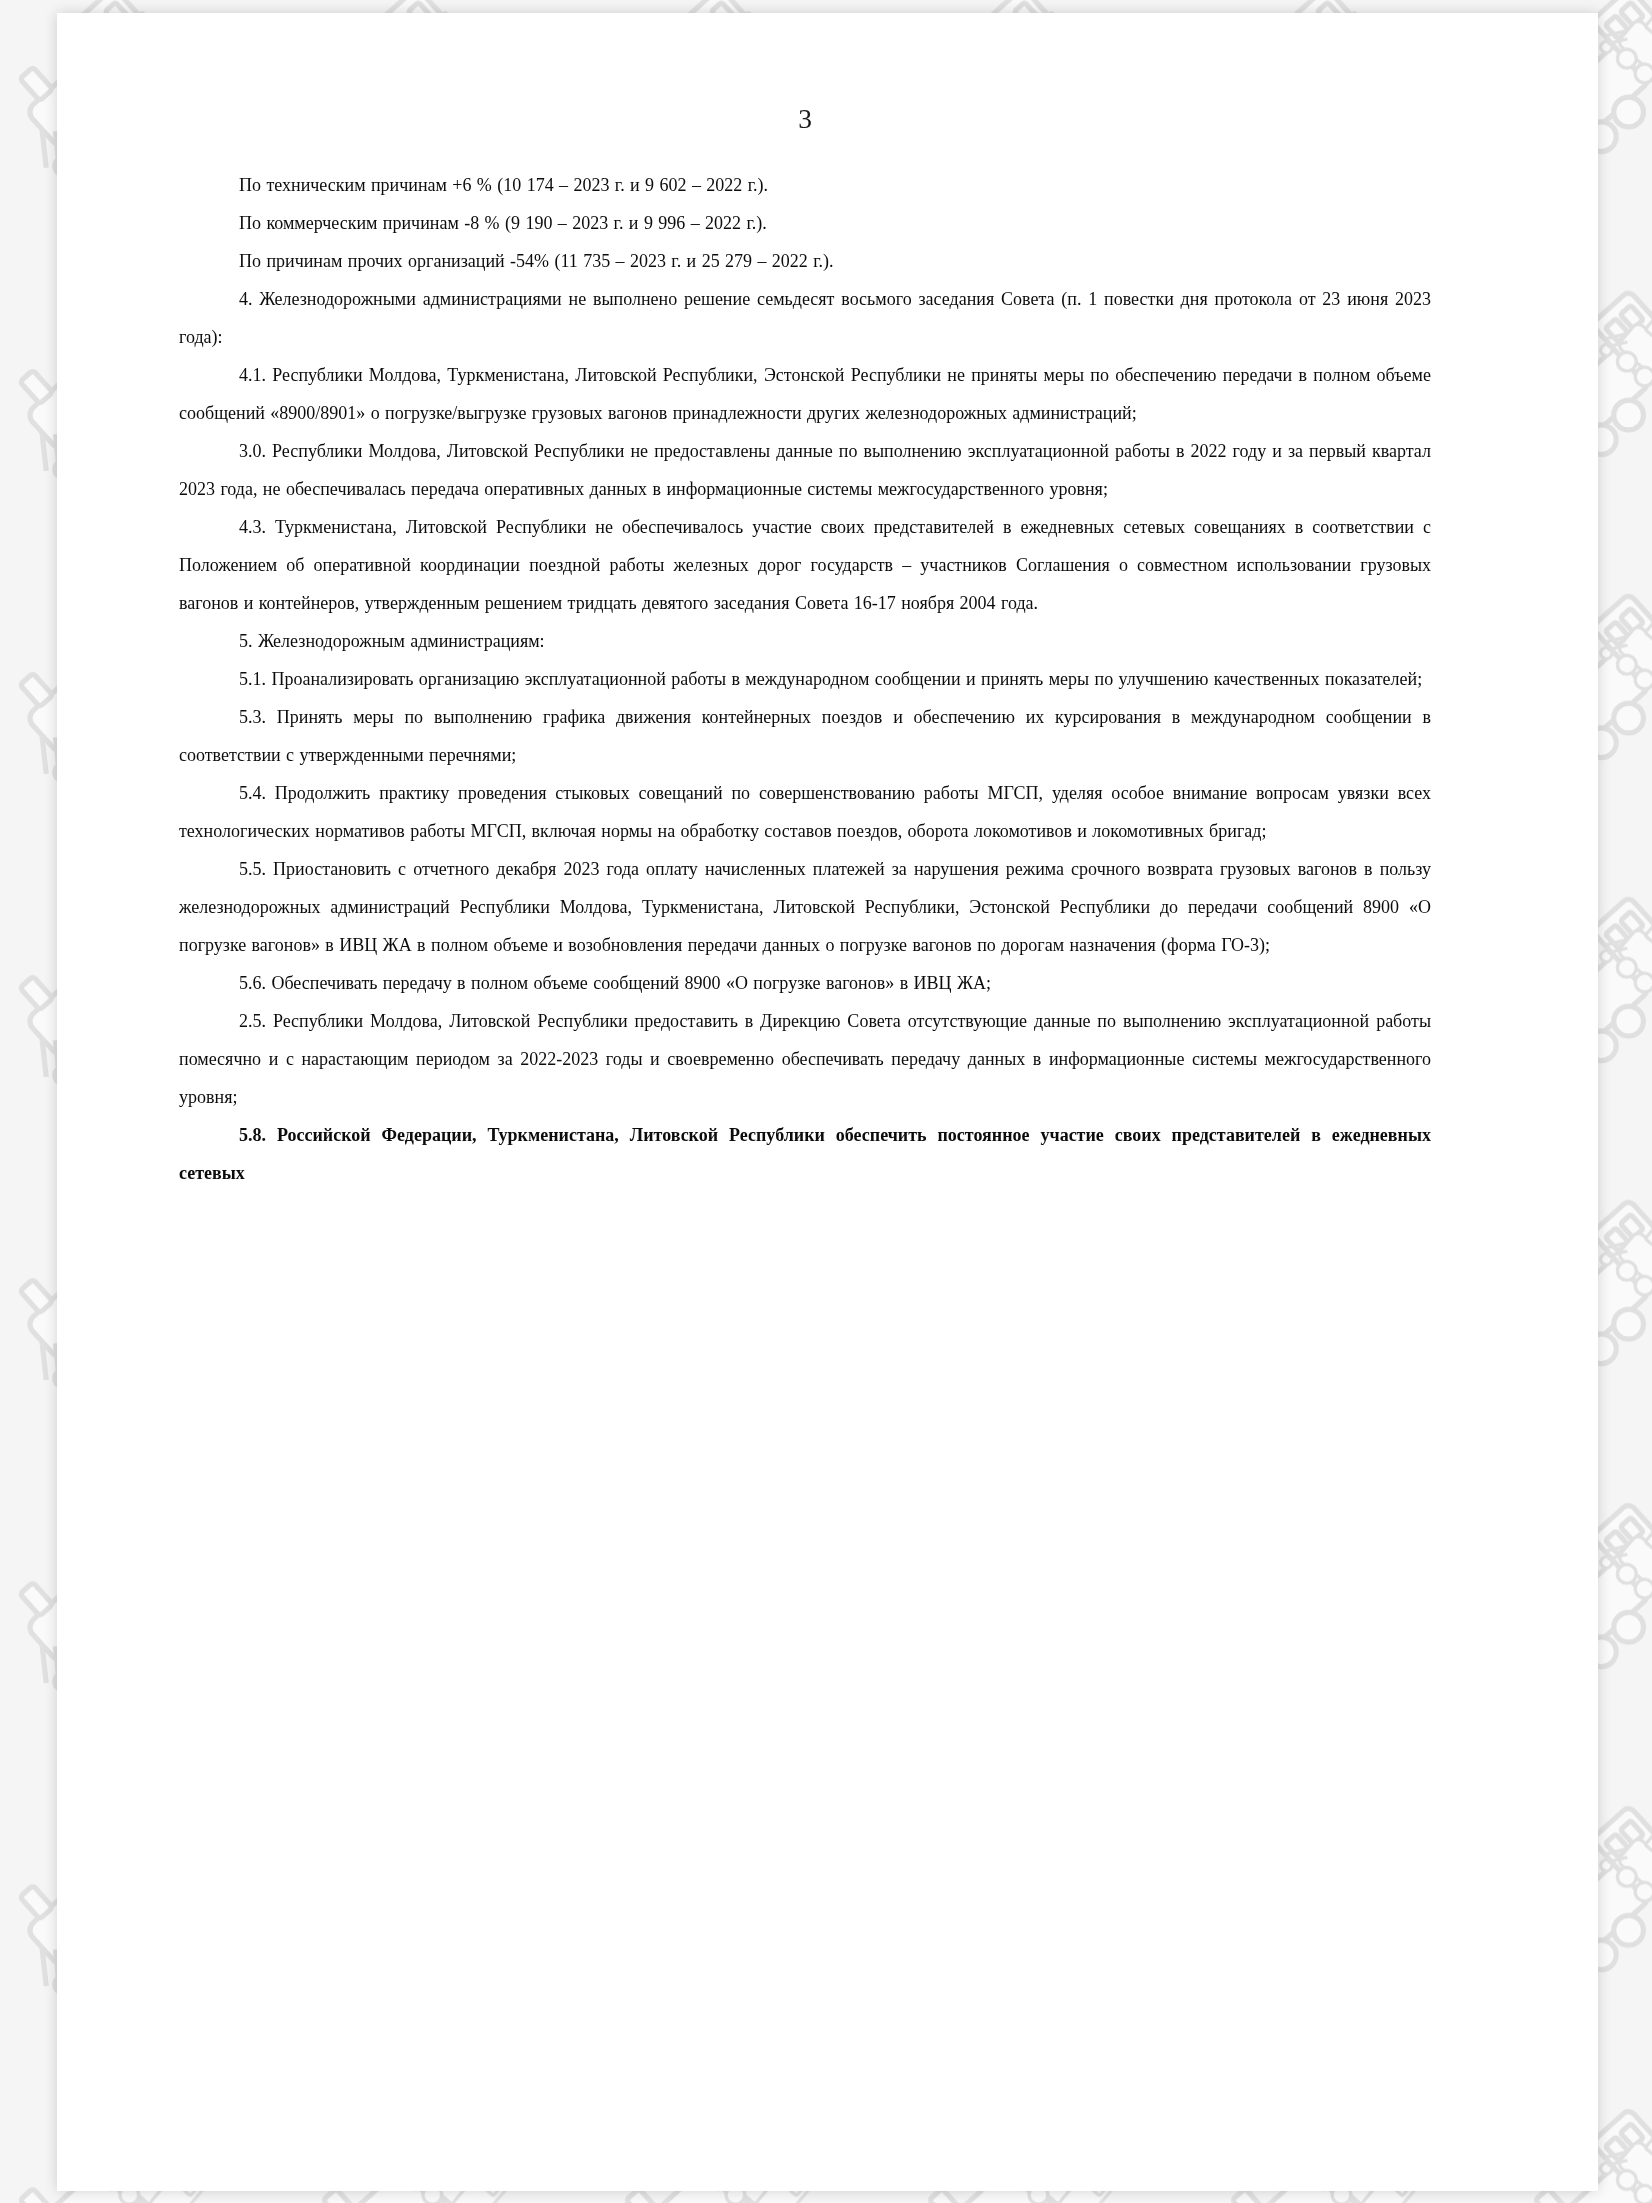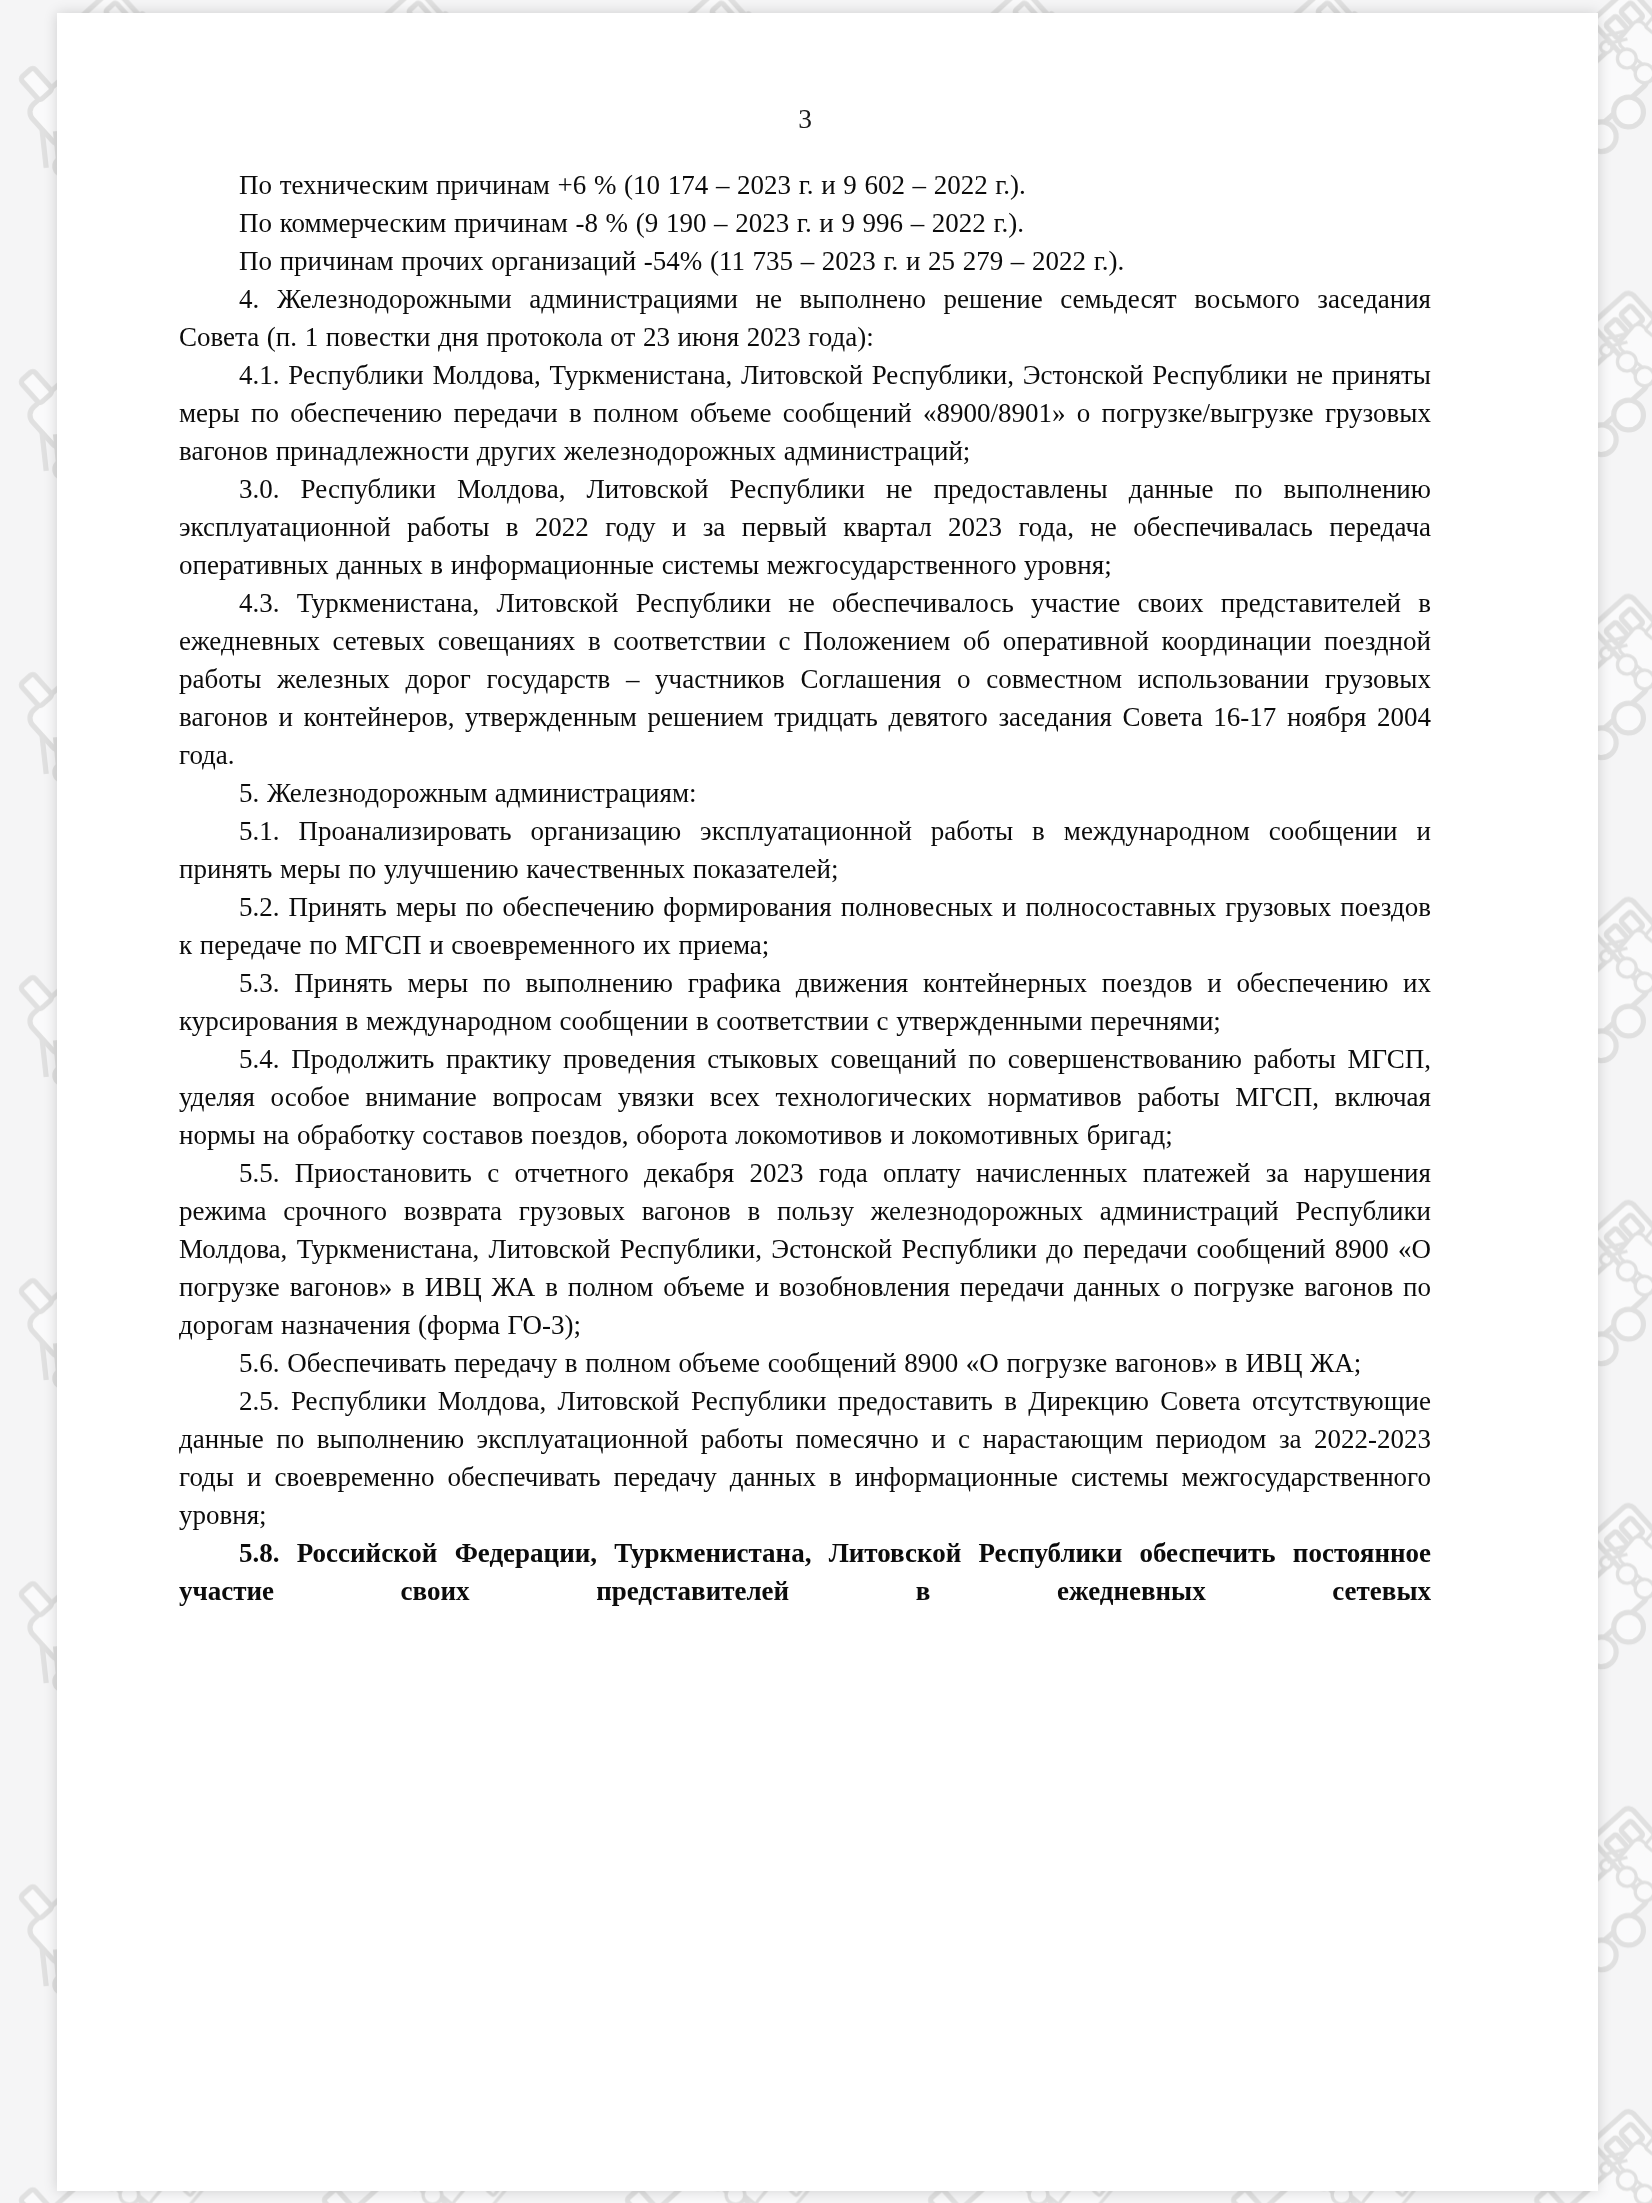--- a/index.html
+++ b/index.html
@@ -39,21 +39,21 @@
   }
   .page-number {
     text-align: center;
     font-size: 27.5px;
     line-height: 27.5px;
     margin: 0 0 33px 0;
     color: #1a1a1a;
   }
   .body-text p {
     margin: 0;
-    font-size: 27px;
+    font-size: 18px;
     line-height: 38px;
     text-align: justify;
     text-indent: 60px;
     word-spacing: 0.9px;
     color: #0c0c0c;
   }
   .body-text p.cut {
     
     text-align-last: justify;
     font-weight: bold;
@@ -95,21 +95,20 @@
     <div class="body-text">
       <p>По техническим причинам +6 % (10&nbsp;174 – 2023 г. и 9&nbsp;602 – 2022 г.).</p>
       <p>По коммерческим причинам -8 % (9&nbsp;190 – 2023 г. и 9&nbsp;996 – 2022 г.).</p>
       <p>По причинам прочих организаций -54% (11&nbsp;735 – 2023 г. и 25&nbsp;279 – 2022 г.).</p>
       <p>4. Железнодорожными администрациями не выполнено решение семьдесят восьмого заседания Совета (п. 1 повестки дня протокола от 23 июня 2023 года):</p>
       <p>4.1. Республики Молдова, Туркменистана, Литовской Республики, Эстонской Республики не приняты меры по обеспечению передачи в полном объеме сообщений «8900/8901» о погрузке/выгрузке грузовых вагонов принадлежности других железнодорожных администраций;</p>
       <p>3.0. Республики Молдова, Литовской Республики не предоставлены данные по выполнению эксплуатационной работы в 2022 году и за первый квартал 2023 года, не обеспечивалась передача оперативных данных в информационные системы межгосударственного уровня;</p>
       <p>4.3. Туркменистана, Литовской Республики не обеспечивалось участие своих представителей в ежедневных сетевых совещаниях в соответствии с Положением об оперативной координации поездной работы железных дорог государств – участников Соглашения о совместном использовании грузовых вагонов и контейнеров, утвержденным решением тридцать девятого заседания Совета 16-17 ноября 2004 года.</p>
       <p>5. Железнодорожным администрациям:</p>
       <p>5.1. Проанализировать организацию эксплуатационной работы в международном сообщении и принять меры по улучшению качественных показателей;</p>
-      <p>5.2. Принять меры по обеспечению формирования полновесных и полносоставных грузовых поездов к передаче по МГСП и своевременного их приема;</p>
       <p>5.3. Принять меры по выполнению графика движения контейнерных поездов и обеспечению их курсирования в международном сообщении в соответствии с утвержденными перечнями;</p>
       <p>5.4. Продолжить практику проведения стыковых совещаний по совершенствованию работы МГСП, уделяя особое внимание вопросам увязки всех технологических нормативов работы МГСП, включая нормы на обработку составов поездов, оборота локомотивов и локомотивных бригад;</p>
       <p>5.5. Приостановить с отчетного декабря 2023 года оплату начисленных платежей за нарушения режима срочного возврата грузовых вагонов в пользу железнодорожных администраций Республики Молдова, Туркменистана, Литовской Республики, Эстонской Республики до передачи сообщений 8900 «О погрузке вагонов» в ИВЦ ЖА в полном объеме и возобновления передачи данных о погрузке вагонов по дорогам назначения (форма ГО-3);</p>
       <p>5.6. Обеспечивать передачу в полном объеме сообщений 8900 «О погрузке вагонов» в ИВЦ ЖА;</p>
       <p>2.5. Республики Молдова, Литовской Республики предоставить в Дирекцию Совета отсутствующие данные по выполнению эксплуатационной работы помесячно и с нарастающим периодом за 2022-2023 годы и своевременно обеспечивать передачу данных в информационные системы межгосударственного уровня;</p>
       <p class="cut">5.8. Российской Федерации, Туркменистана, Литовской Республики обеспечить постоянное участие своих представителей в ежедневных сетевых</p>
     </div>
 
   </div>
 </div>

